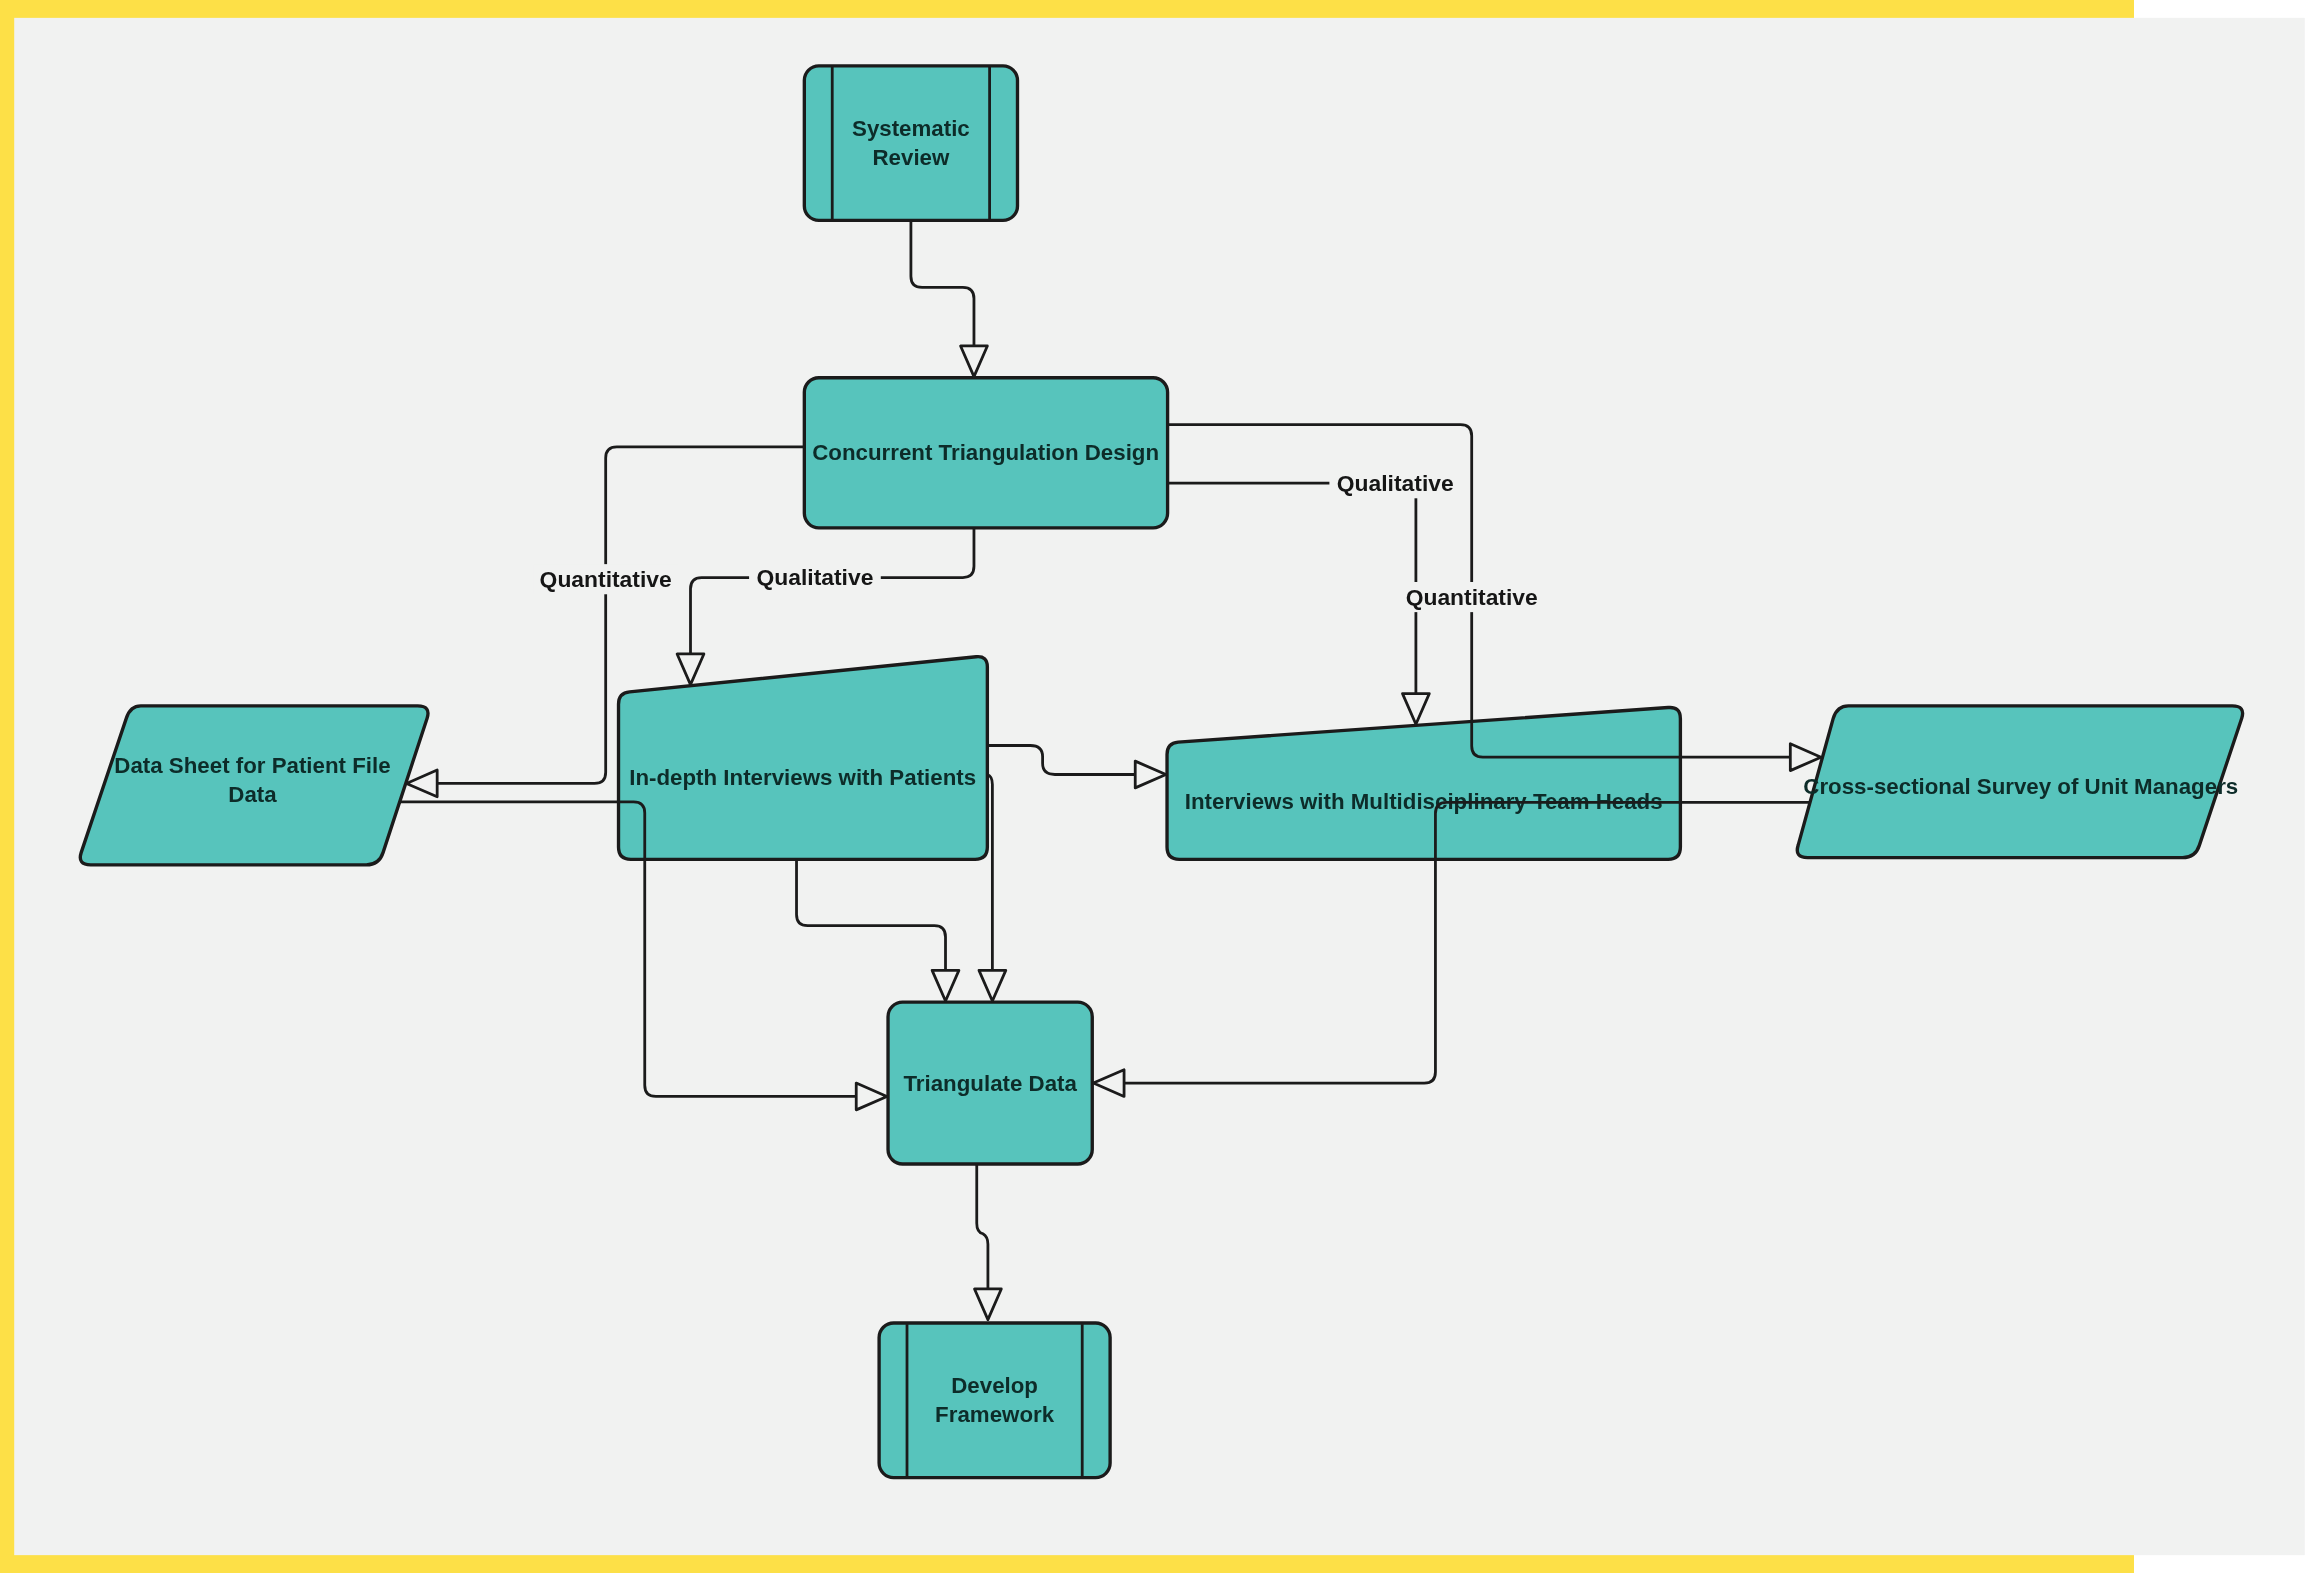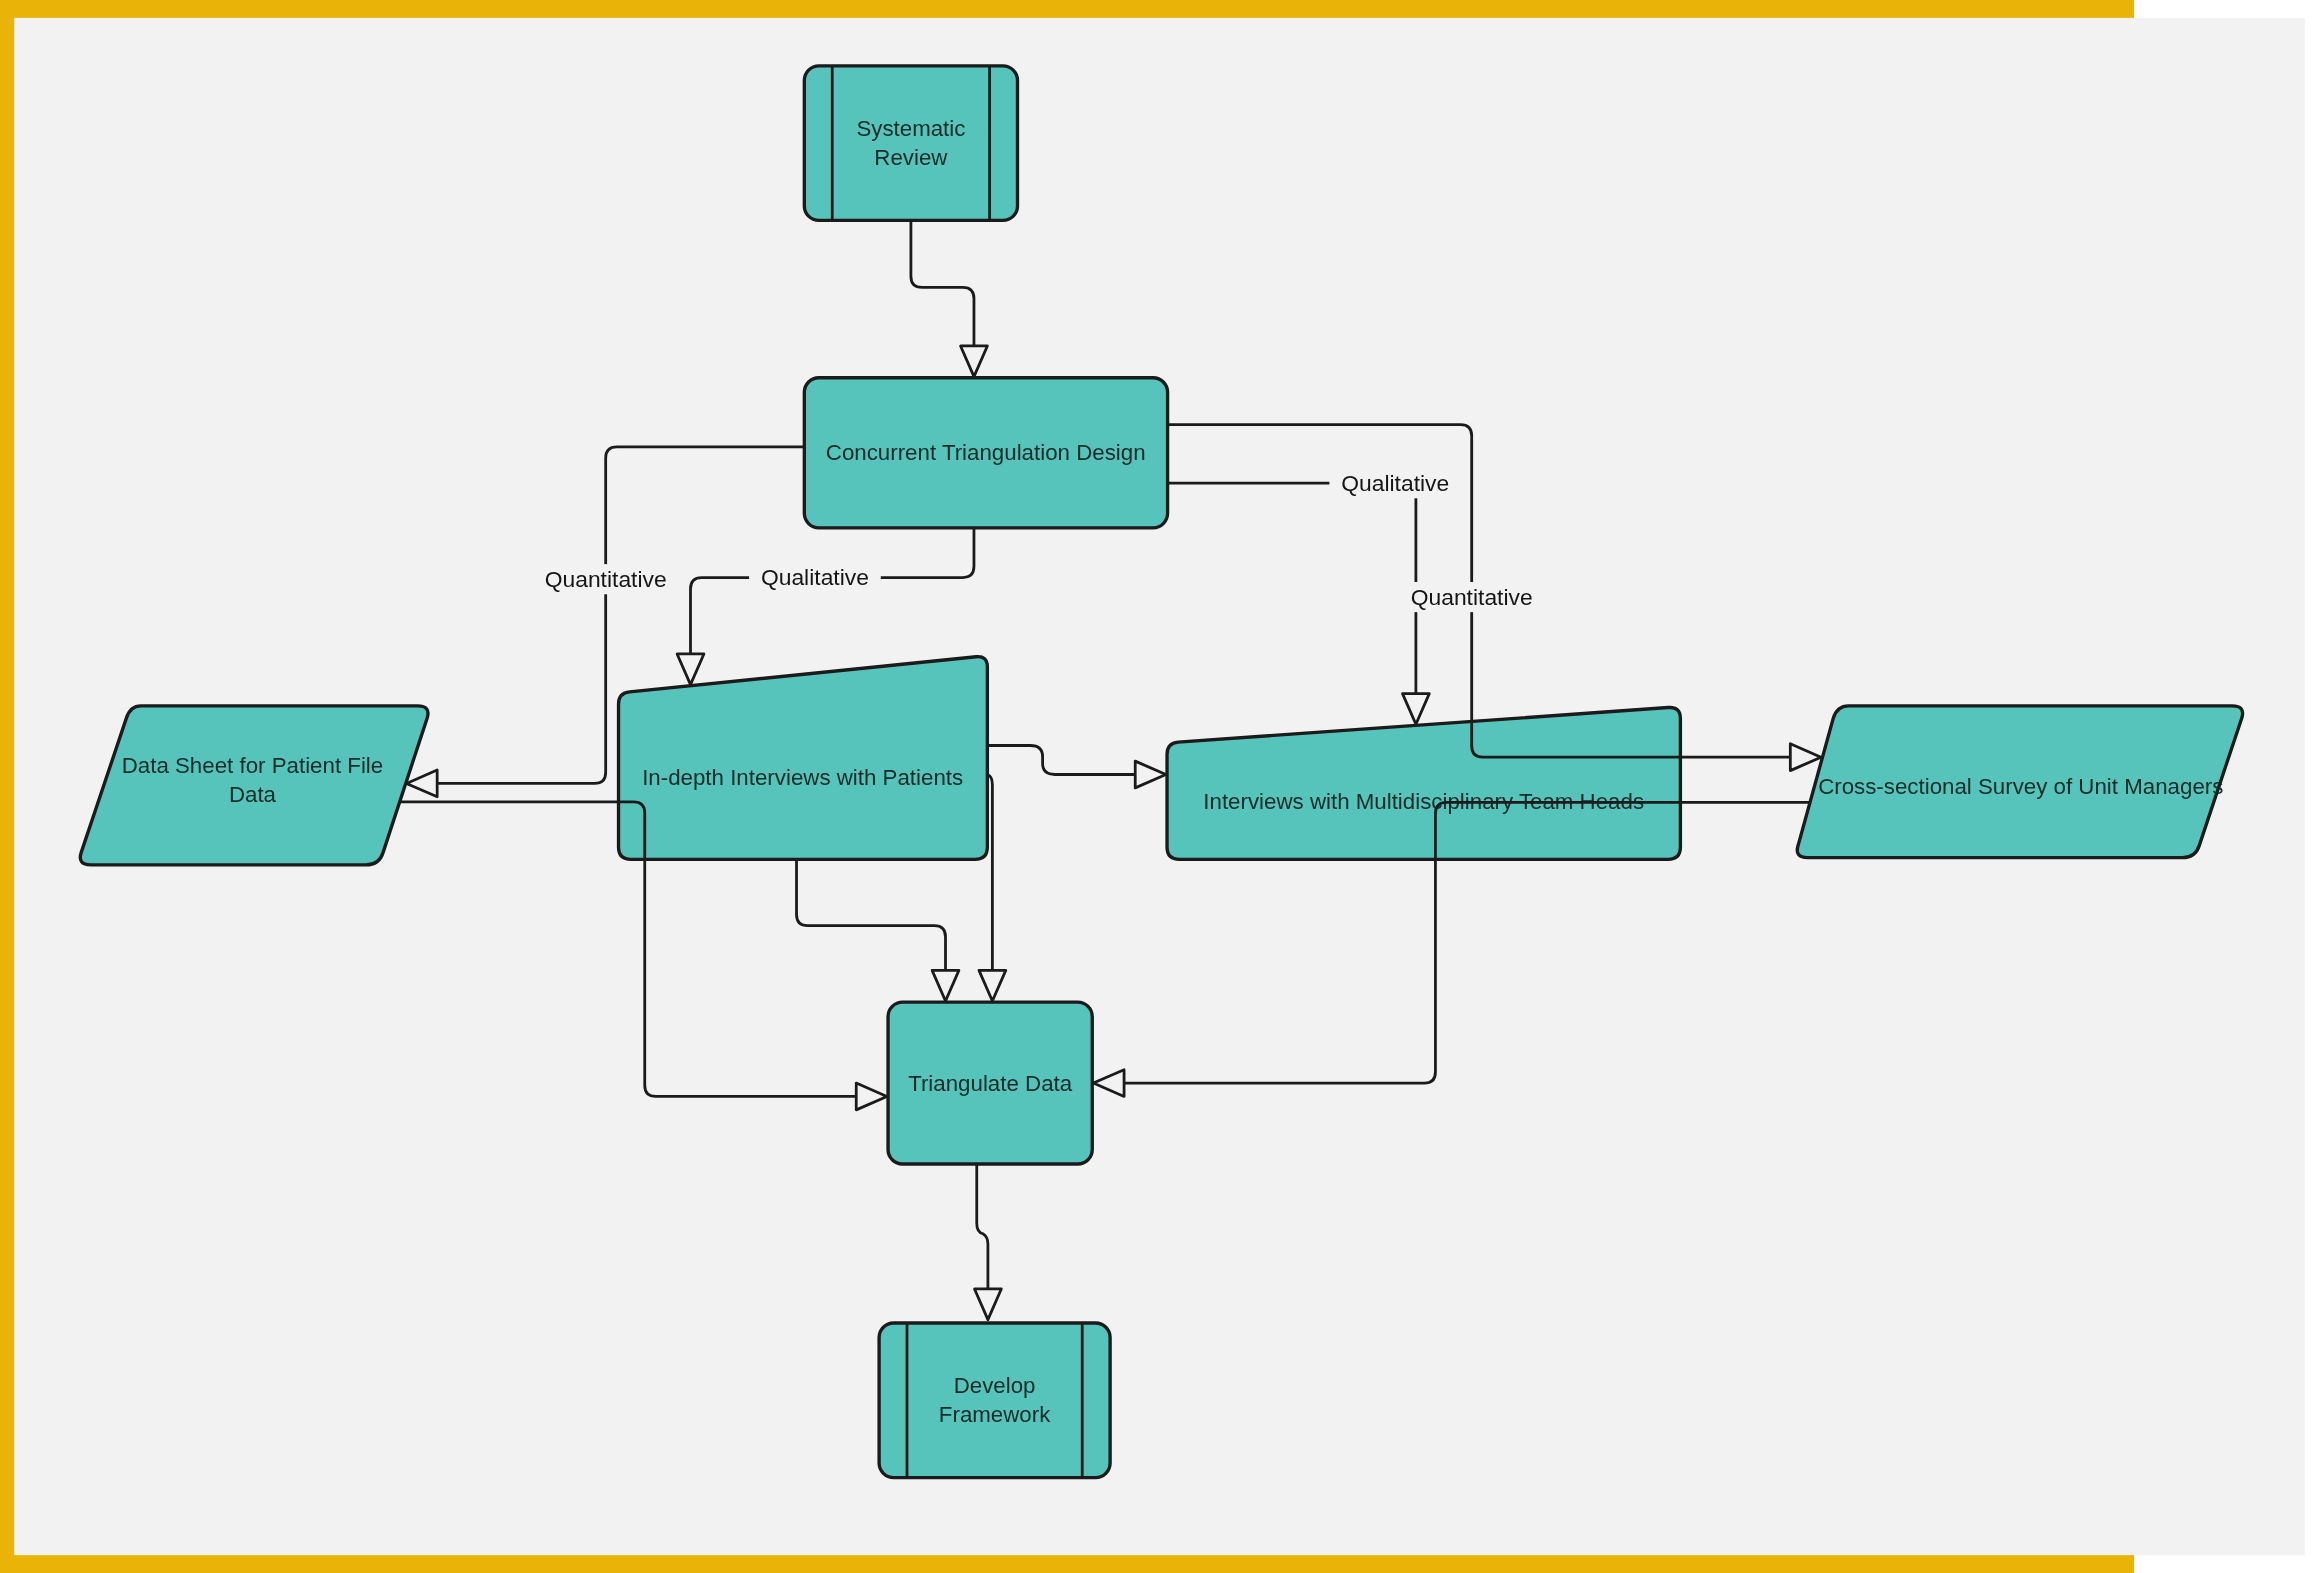--- a/index.html
+++ b/index.html
@@ -4,22 +4,23 @@
 <style>
   html, body {
     margin: 0;
     padding: 0;
     background: #ffffff;
     font-family: "Liberation Sans", sans-serif;
   }
   .page {
     width: 2134px;
     height: 1573px;
-    background: #eab308;
+    background: #fde047;
     position: relative;
+    font-weight: bold;
   }
   
   .scaler {
     transform-origin: top left;
   }
   svg { display: block; }
   .node-shape {
     fill: #57c4bc;
     stroke: #1b1b1b;
     stroke-width: 6;

